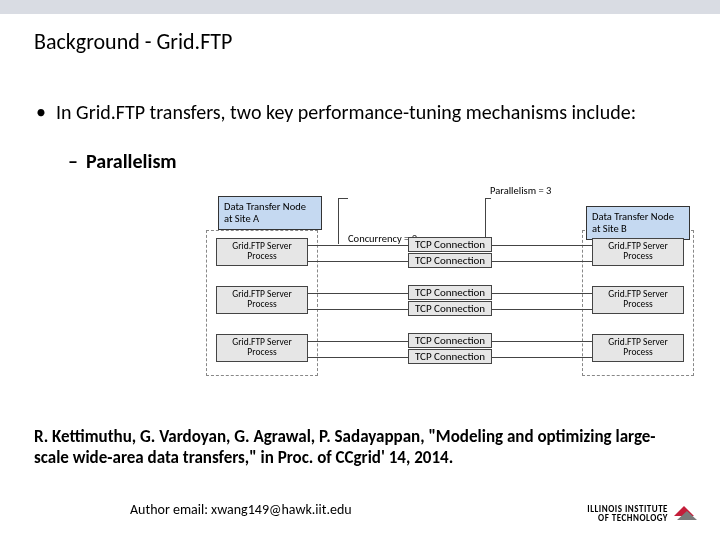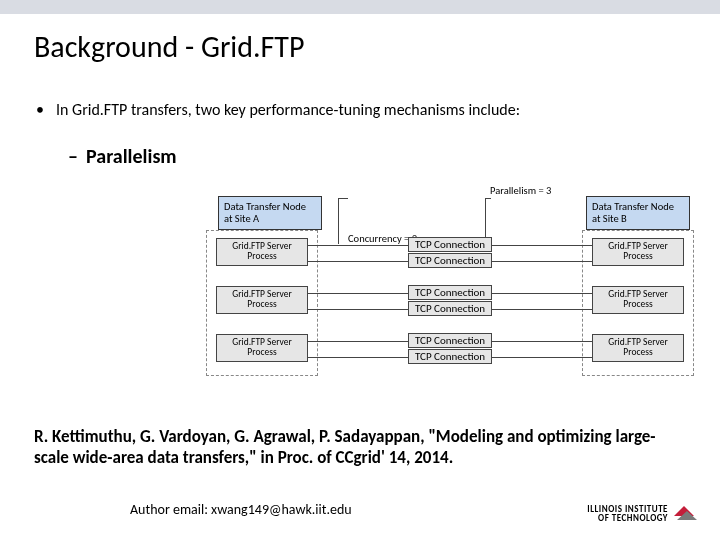--- a/index.html
+++ b/index.html
@@ -1,29 +1,29 @@
 <!DOCTYPE html>
 <html><head>
 <meta charset="utf-8">
 <style>
   * { box-sizing: border-box; margin: 0; padding: 0; }
   html, body { width: 720px; height: 540px; font-family: Calibri, Arial, sans-serif; background: #fff; color: #000; }
   .slide { position: relative; width: 720px; height: 540px; }
   .topbar { position: absolute; top: 0; left: 0; right: 0; height: 14px; background: #d9dce3; }
-  .title { position: absolute; top: 28px; left: 34px; font-size: 30px; }
+  .title { position: absolute; top: 28px; left: 34px; font-size: 22px; }
   .body { position: absolute; top: 100px; left: 34px; right: 30px; }
-  .bullet1 { font-size: 16px; line-height: 1.25; padding-left: 22px; position: relative; }
+  .bullet1 { font-size: 20px; line-height: 1.25; padding-left: 22px; position: relative; }
   .bullet1::before { content: "•"; position: absolute; left: 2px; }
   .sub { margin-top: 24px; margin-left: 34px; font-weight: bold; }
   .bullet2 { font-size: 20px; padding-left: 18px; position: relative; margin-bottom: 34px; }
   .bullet2::before { content: "–"; position: absolute; left: 0; }
   .diagram { position: absolute; top: 190px; left: 210px; width: 480px; height: 190px; }
   .node-box { position: absolute; width: 104px; background: #c5d9f1; border: 1px solid #333; font-size: 10.5px; padding: 4px 5px; line-height: 1.15; }
   .nodeA { top: 6px; left: 8px; }
-  .nodeB { top: 6px; left: 376px; }
+  .nodeB { top: 16px; left: 376px; }
   .proc { position: absolute; width: 92px; height: 28px; background: #e6e6e6; border: 1px solid #444; font-size: 9.5px; display: flex; align-items: center; justify-content: center; text-align: center; line-height: 1.05; }
   .tcp { position: absolute; width: 84px; height: 15px; background: #e6e6e6; border: 1px solid #444; font-size: 11px; display: flex; align-items: center; justify-content: center; }
   .line { position: absolute; height: 1px; background: #444; }
   .dashgroup { position: absolute; border: 1px dashed #888; }
   .annot { position: absolute; font-size: 10.5px; white-space: nowrap; }
   .aline { position: absolute; background: #444; }
   .cite { position: absolute; left: 34px; right: 30px; top: 426px; font-size: 17px; font-weight: 700; line-height: 1.25; }
   .footer { position: absolute; left: 130px; bottom: 22px; font-size: 14px; }
   .logo { position: absolute; right: 24px; bottom: 18px; display: flex; align-items: flex-end; gap: 6px; }
   .logo-text { font-size: 9px; font-weight: 700; letter-spacing: 0.5px; text-align: right; line-height: 1; }

